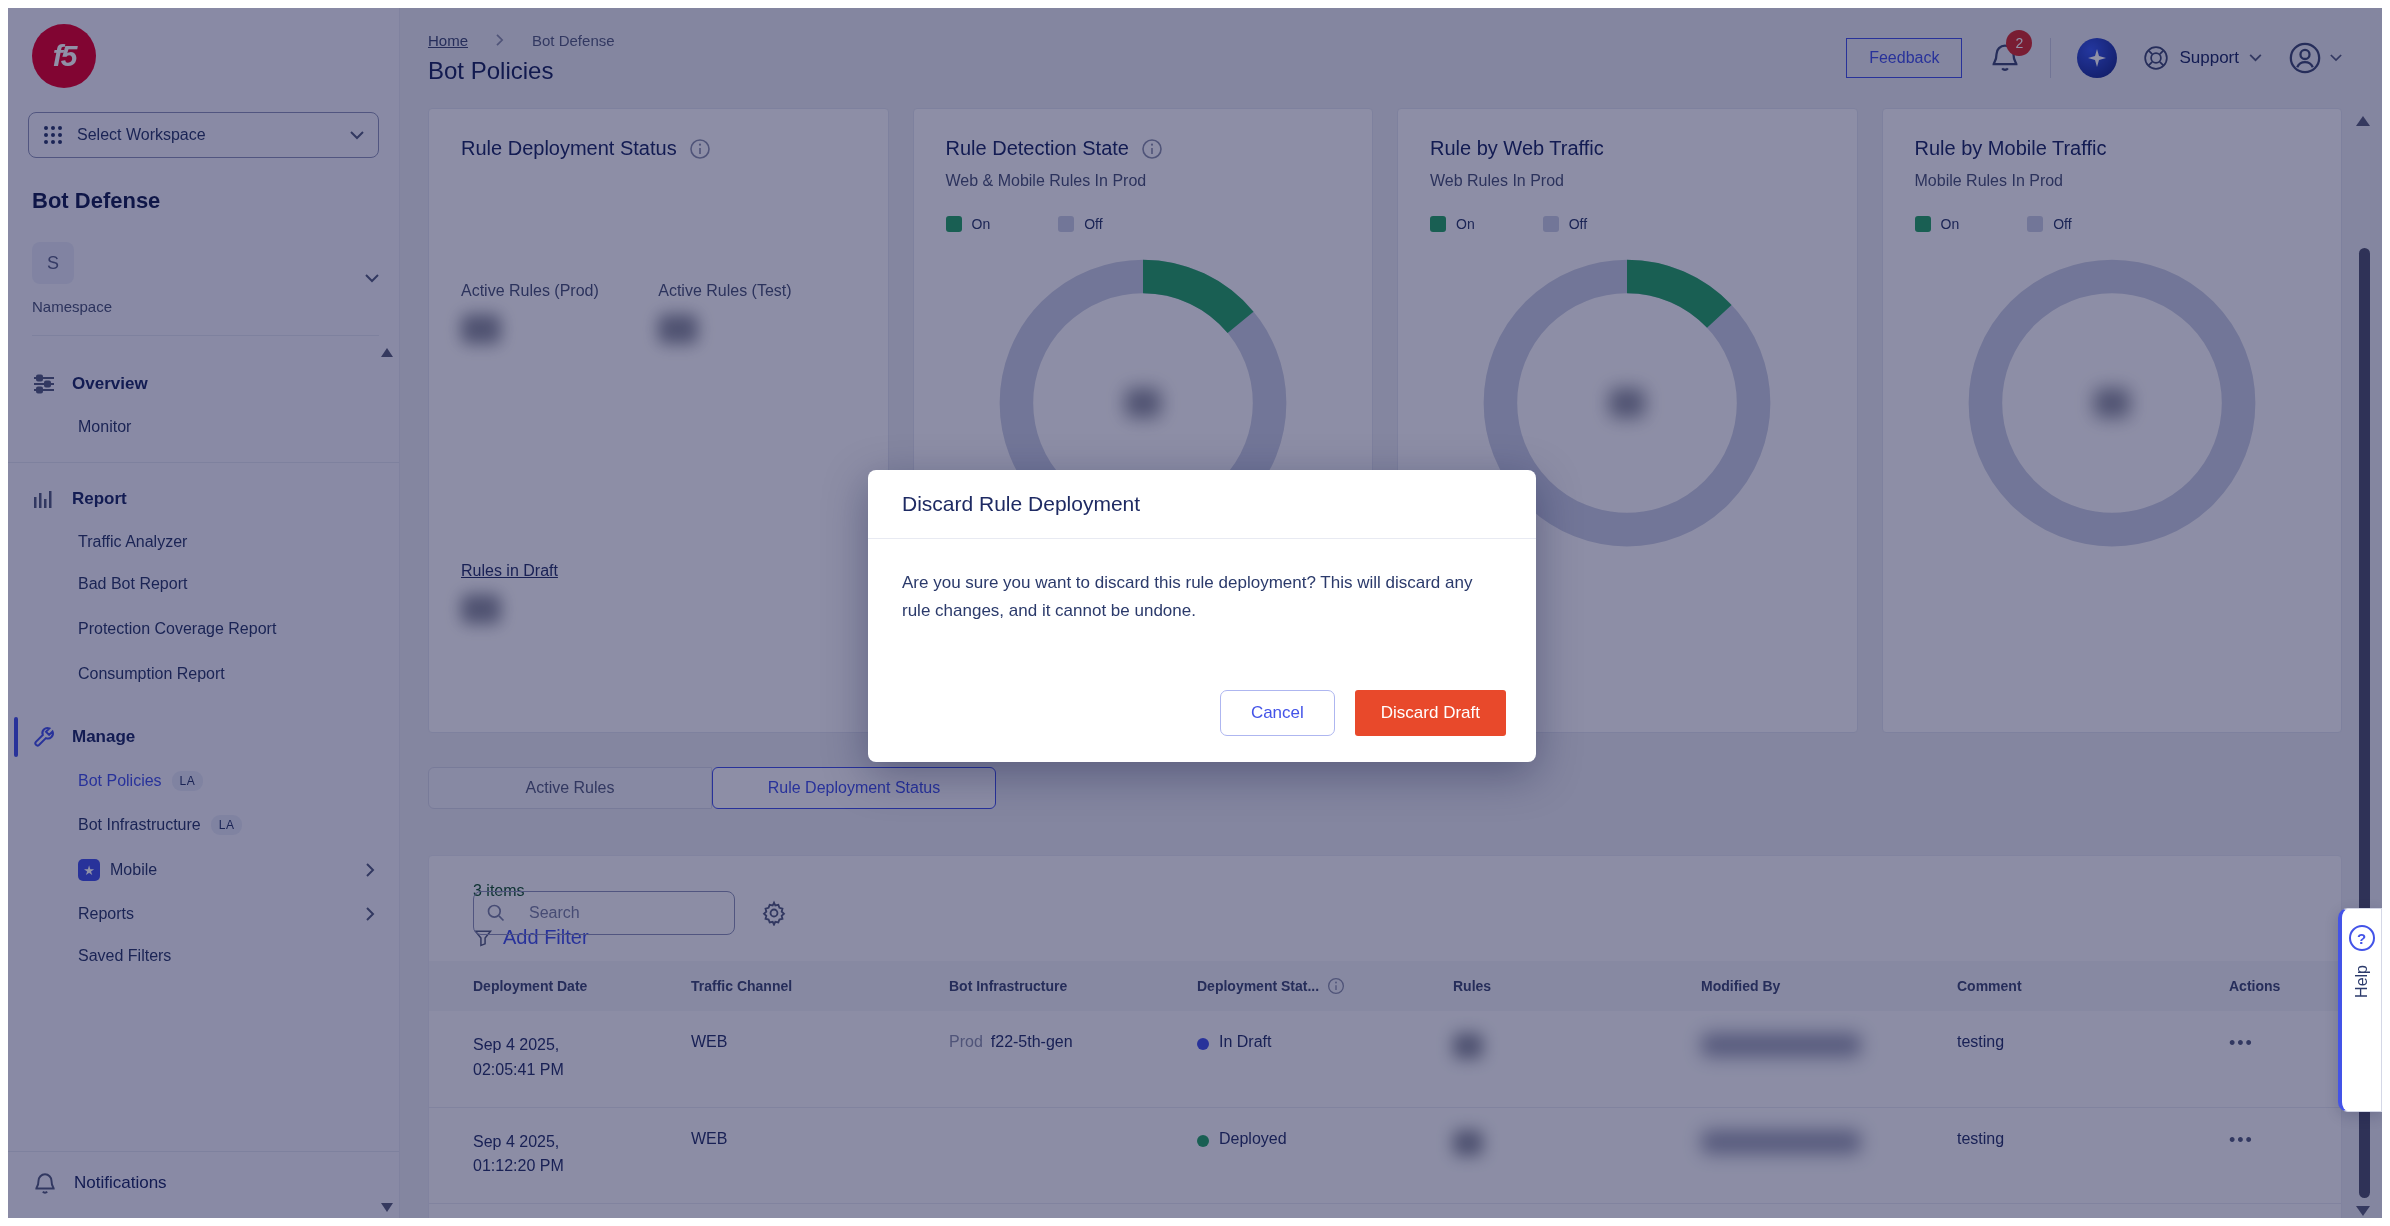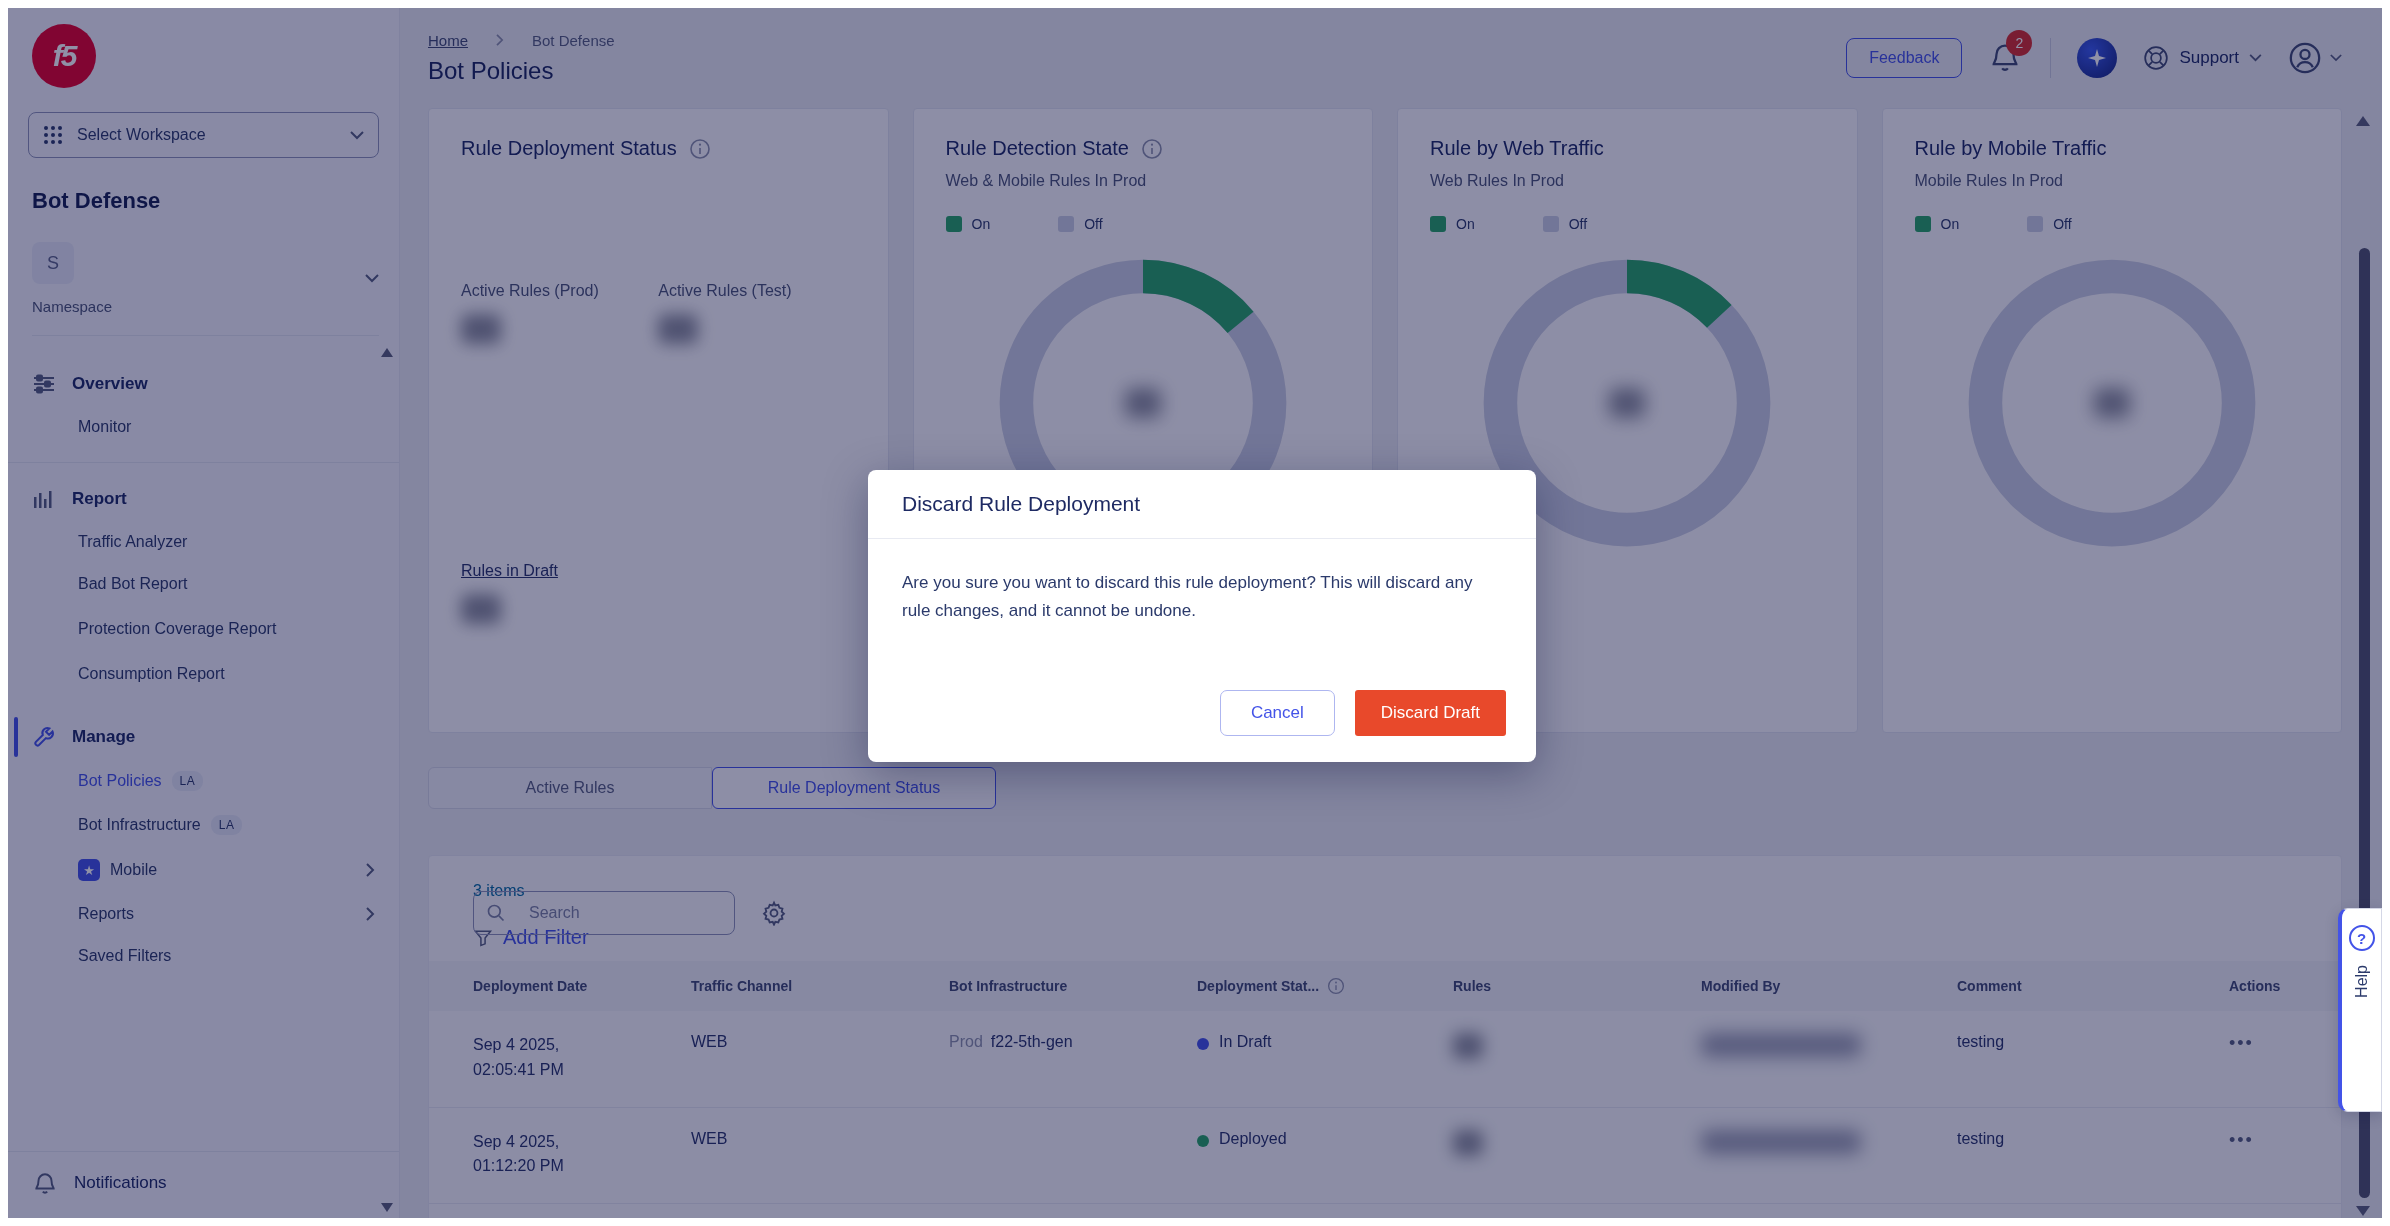--- a/index.html
+++ b/index.html
@@ -35,21 +35,21 @@
   .sb-scroll-dn { position:absolute; right:6px; bottom:6px; width:0; height:0; border-left:6px solid transparent; border-right:6px solid transparent; border-top:9px solid #5a5f7d; }
 
   
   .main { flex:1; position:relative; padding:0 40px 0 28px; overflow:hidden; }
   .topbar { height:100px; display:flex; align-items:center; }
   .breadcrumb-block { }
   .breadcrumb { display:flex; align-items:center; gap:28px; font-size:15px; color:#555e80; }
   .breadcrumb .home { color:#3e4a74; text-decoration:underline; cursor:pointer; }
   .page-title { font-size:24px; color:#1a2760; margin-top:8px; font-weight:500; }
   .top-actions { margin-left:auto; display:flex; align-items:center; gap:26px; }
-  .feedback-btn { border:1px solid #4353e8; color:#4353e8; background:transparent; border-radius:8px; font-size:16px; padding:10px 22px; cursor:pointer; font-family:inherit; }
+  .feedback-btn { border:1px solid #4353e8; color:#4353e8; background:transparent; border-radius:0; font-size:16px; padding:10px 22px; cursor:pointer; font-family:inherit; }
   .bell-wrap { position:relative; width:36px; height:36px; }
   .badge { position:absolute; top:-10px; right:-8px; background:#d62c2c; color:#fff; border-radius:50%; width:26px; height:26px; font-size:14px; display:flex; align-items:center; justify-content:center; }
   .vdiv { width:1px; height:40px; background:#c6cade; }
   .ai-ball { width:40px; height:40px; border-radius:50%; background:radial-gradient(circle at 35% 30%, #3a5bf0, #16277e); color:#fff; display:flex; align-items:center; justify-content:center; }
   .support { display:flex; align-items:center; gap:10px; color:#1c2a66; font-size:17px; }
   .avatar-wrap { display:flex; align-items:center; gap:8px; }
 
   
   .cards { display:flex; gap:24px; }
   .card { width:461px; height:625px; background:#fafafd; border:1px solid #dfe2ee; border-radius:4px; padding:28px 32px; position:relative; }
@@ -72,21 +72,21 @@
 
   
   .tabs { display:flex; margin-top:34px; }
   .tab { height:42px; min-width:284px; display:flex; align-items:center; justify-content:center; font-size:16px; border:1px solid #d4d7e6; background:#eff0f7; color:#555e80; cursor:pointer; }
   .tab:first-child { border-radius:6px 0 0 6px; }
   .tab.active { background:#fafafd; border:1px solid #4353e8; color:#4353e8; border-radius:6px; }
 
   
   .panel { margin-top:46px; background:#f7f8fb; border:1px solid #e3e5f0; border-radius:4px 4px 0 0; padding:26px 0 0 0; height:376px; overflow:hidden; }
   .panel-head { padding:0 44px; }
-  .items-count { font-size:16px; color:#0369a1; }
+  .items-count { font-size:16px; color:#14532d; }
   .filter-row { display:flex; align-items:center; margin-top:26px; }
   .add-filter { display:flex; align-items:center; gap:10px; color:#4353e8; font-size:20px; cursor:pointer; }
   .search-wrap { margin-left:auto; margin-top:-58px; display:flex; align-items:center; gap:26px; }
   .search-box { width:262px; height:44px; border:1px solid #8d93b8; border-radius:8px; display:flex; align-items:center; gap:23px; padding:0 12px; background:transparent; }
   .search-box input { border:none; outline:none; background:transparent; font-size:16px; color:#2b3a6b; width:190px; font-family:inherit; }
   .search-box input::placeholder { color:#7a81a3; }
   .gear { color:#555e80; cursor:pointer; }
   .tbl { margin-top:26px; }
   .tbl-grid { display:grid; grid-template-columns:218px 258px 248px 256px 248px 256px 272px 1fr; padding:0 0 0 44px; }
   .tbl-header { background:#eef0f6; height:50px; align-items:center; }

